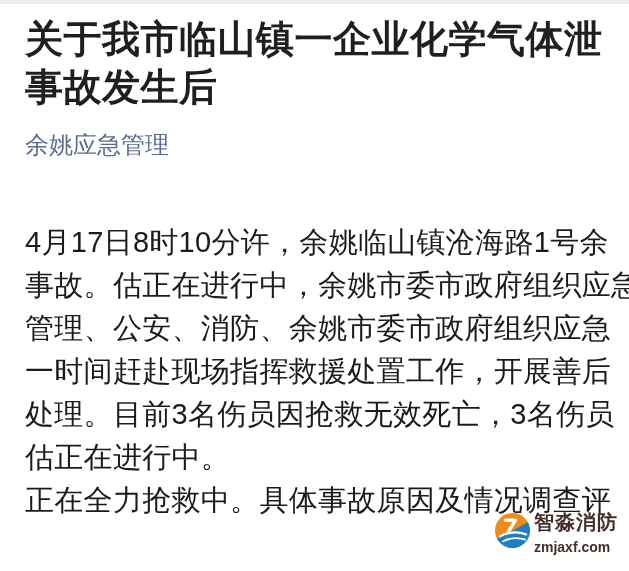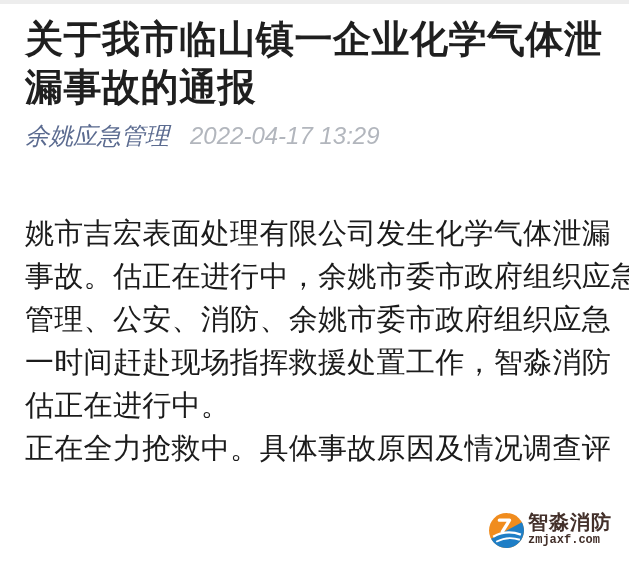--- a/index.html
+++ b/index.html
@@ -25,47 +25,46 @@
   }
   .article-title {
     margin: 11px 0 0 0;
     font-size: 38px;
     line-height: 48px;
     font-weight: 700;
     color: #1f1f1f;
     letter-spacing: 0.5px;
   }
   .byline {
-    margin-top: 12px;
+    margin-top: 21px;
     display: flex;
     align-items: baseline;
     gap: 21px;
     font-size: 24px;
     line-height: 25px;
-    font-style: italic;
   }
   .author-link {
     color: #5b6b90;
     cursor: pointer;
   }
   .publish-timestamp {
     color: #b2b6bd;
   }
   .article-body {
     margin-top: 64px;
     font-size: 29px;
     line-height: 43px;
     color: #1b1b1b;
     letter-spacing: 0.3px;
     white-space: nowrap;
   }
   .watermark {
     position: absolute;
     top: 512px;
-    right: 17px;
+    right: 11px;
     display: flex;
     align-items: flex-start;
     gap: 3px;
   }
   .wm-logo {
     width: 37px;
     height: 37px;
     flex: 0 0 auto;
   }
   .wm-text {
@@ -73,51 +72,51 @@
     flex-direction: column;
     line-height: 1;
   }
   .wm-brand {
     font-size: 20px;
     font-weight: 700;
     color: #43302a;
     letter-spacing: 1px;
   }
   .wm-domain {
-    margin-top: 2px;
-    font-size: 12px;
+    margin-top: 8px;
+    font-size: 14px;
     font-weight: 700;
     color: #43302a;
-    font-family: Liberation Mono, monospace;
+    font-family: Liberation Sans, sans-serif;
   }
 </style>
 </head>
 <body>
 
 <div class="screen">
 
   <div class="top-edge"></div>
 
   <main class="article">
 
     <h1 class="article-title">
       <div>关于我市临山镇一企业化学气体泄</div>
-      <div>漏事故的通报</div>
+      <div>事故发生后</div>
     </h1>
 
     <div class="byline">
       <span class="author-link">余姚应急管理</span>
-      <span class="publish-timestamp">2022-04-17 13:29</span>
     </div>
 
     <div class="article-body">
-      <div>姚市吉宏表面处理有限公司发生化学气体泄漏</div>
+      <div>4月17日8时10分许，余姚临山镇沧海路1号余</div>
       <div>事故。估正在进行中，余姚市委市政府组织应急</div>
       <div>管理、公安、消防、余姚市委市政府组织应急</div>
-      <div>一时间赶赴现场指挥救援处置工作，智淼消防</div>
+      <div>一时间赶赴现场指挥救援处置工作，开展善后</div>
+      <div>处理。目前3名伤员因抢救无效死亡，3名伤员</div>
       <div>估正在进行中。</div>
       <div>正在全力抢救中。具体事故原因及情况调查评</div>
     </div>
 
   </main>
 
   <div class="watermark">
     <svg class="wm-logo" viewBox="0 0 36 36" aria-hidden="true">
       <circle cx="18" cy="18" r="17" fill="#f08c1e"></circle>
       <g transform="rotate(-28 18 18)">

